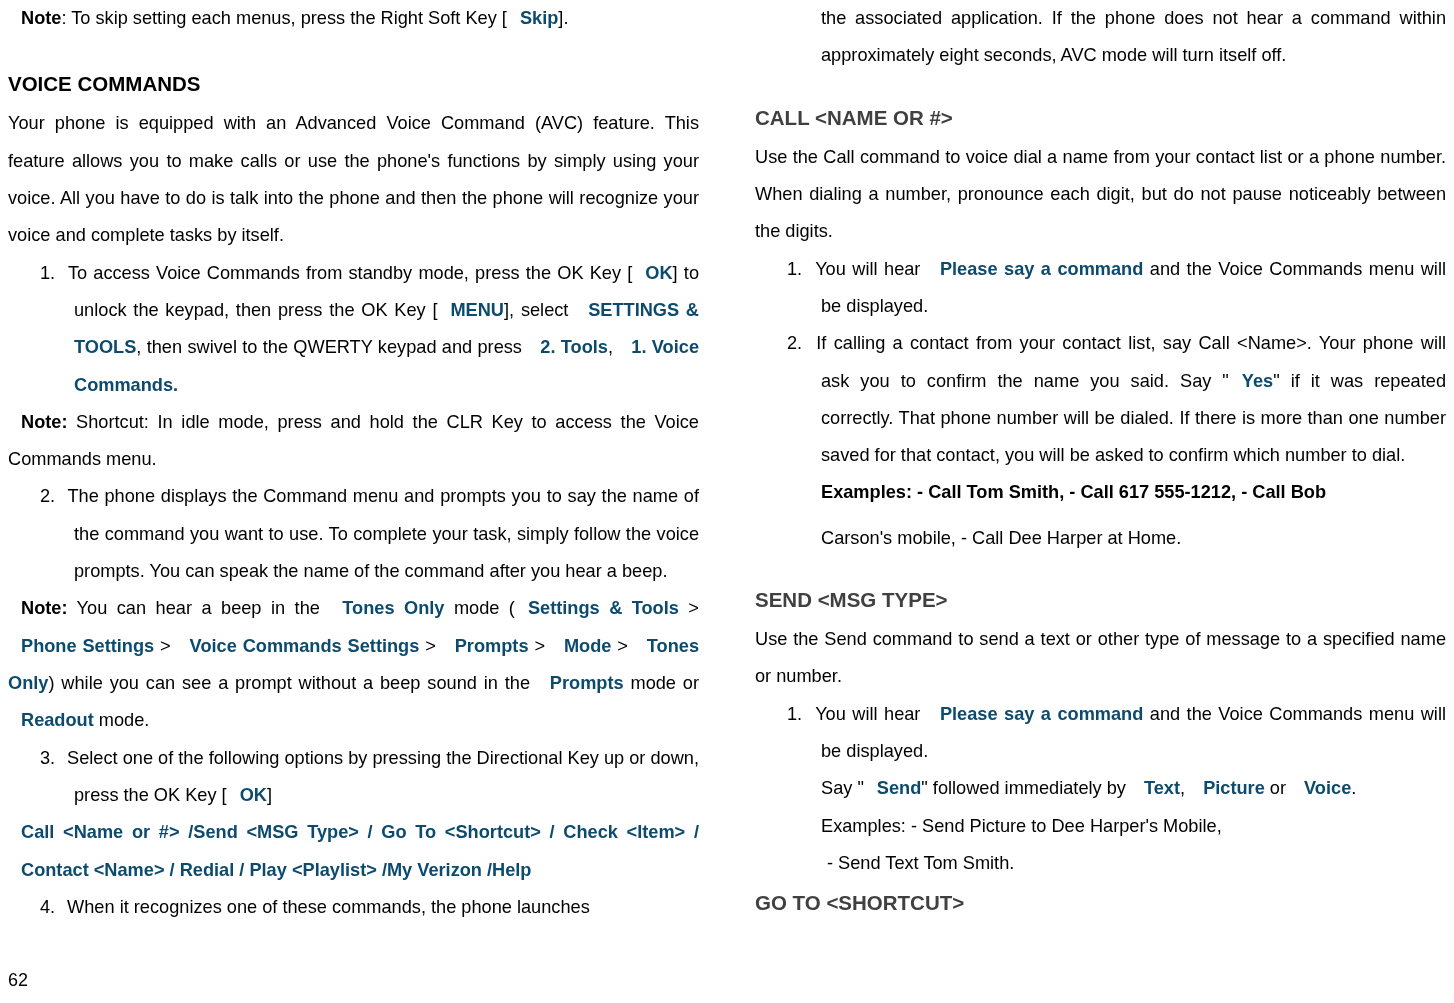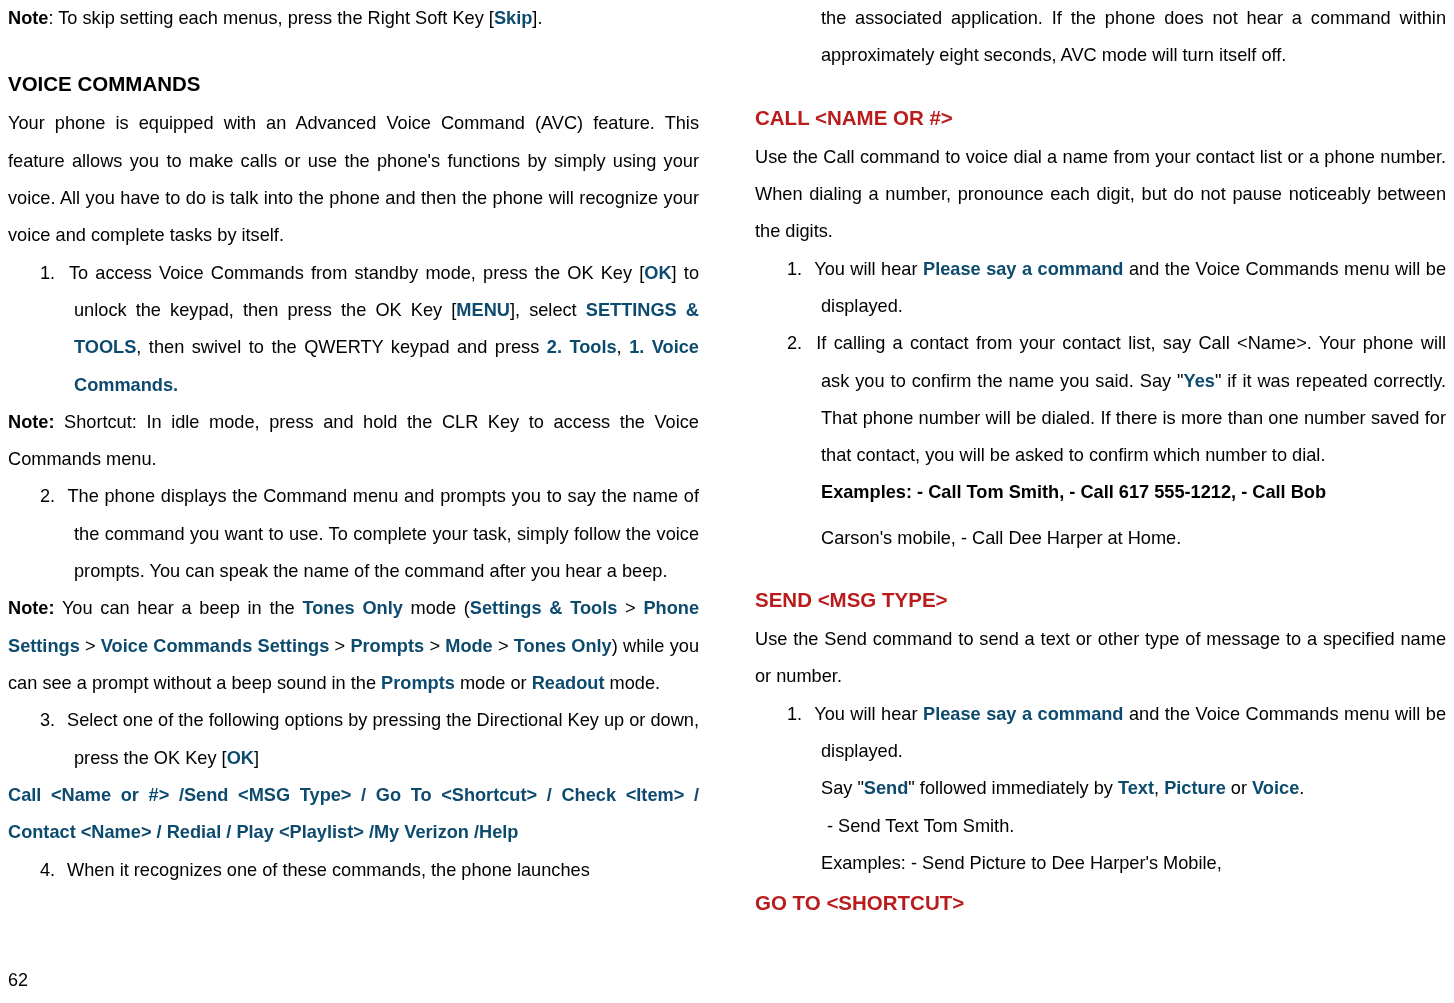--- a/index.html
+++ b/index.html
@@ -20,25 +20,25 @@
     width: 50%;
     padding: 0 28px 0 8px;
     font-size: 18.2px;
     line-height: 2.05;
   }
   .col.right { padding: 0 8px 0 28px; }
   .blue { color: #0c4a6e; }
   .h2 {
     font-weight: bold;
     font-size: 20.5px;
-    color: #b91c1c;
+    color: #404040;
     margin-top: 22px;
   }
   .h2.blue { color: #000000; margin-top: 26px; }
-  .bold { font-weight: bold; }
+  .bold { font-weight: bold; margin-left: 13px; }
   .li {
     padding-left: 66px;
     text-indent: -34px;
     text-align: justify;
   }
   .li .num { display: inline-block; width: 22px; text-indent: 0; }
   .just { text-align: justify; }
   .pagefoot {
     position: absolute;
     left: 8px;
@@ -120,22 +120,22 @@
 
     <p class="li just">
       <span class="num">1.</span>
       <span>You will hear </span><span class="blue bold">Please say a command</span><span> and the Voice Commands menu will be displayed.</span>
     </p>
 
     <p style="padding-left:66px;">
       <span>Say "</span><span class="blue bold">Send</span><span>" followed immediately by </span><span class="blue bold">Text</span><span>, </span><span class="blue bold">Picture</span><span> or </span><span class="blue bold">Voice</span><span>.</span>
     </p>
 
+    <p style="padding-left:66px;">Examples: - Send Picture to Dee Harper's Mobile,</p>
     <p style="padding-left:72px;"> - Send Text Tom Smith.</p>
-    <p style="padding-left:66px;">Examples: - Send Picture to Dee Harper's Mobile,</p>
 
     <p class="h2" style="margin-top:0;">GO TO &lt;SHORTCUT&gt;</p>
 
   </div>
 
 </div>
 
 <div class="pagefoot">62</div>
 
 </body></html>

